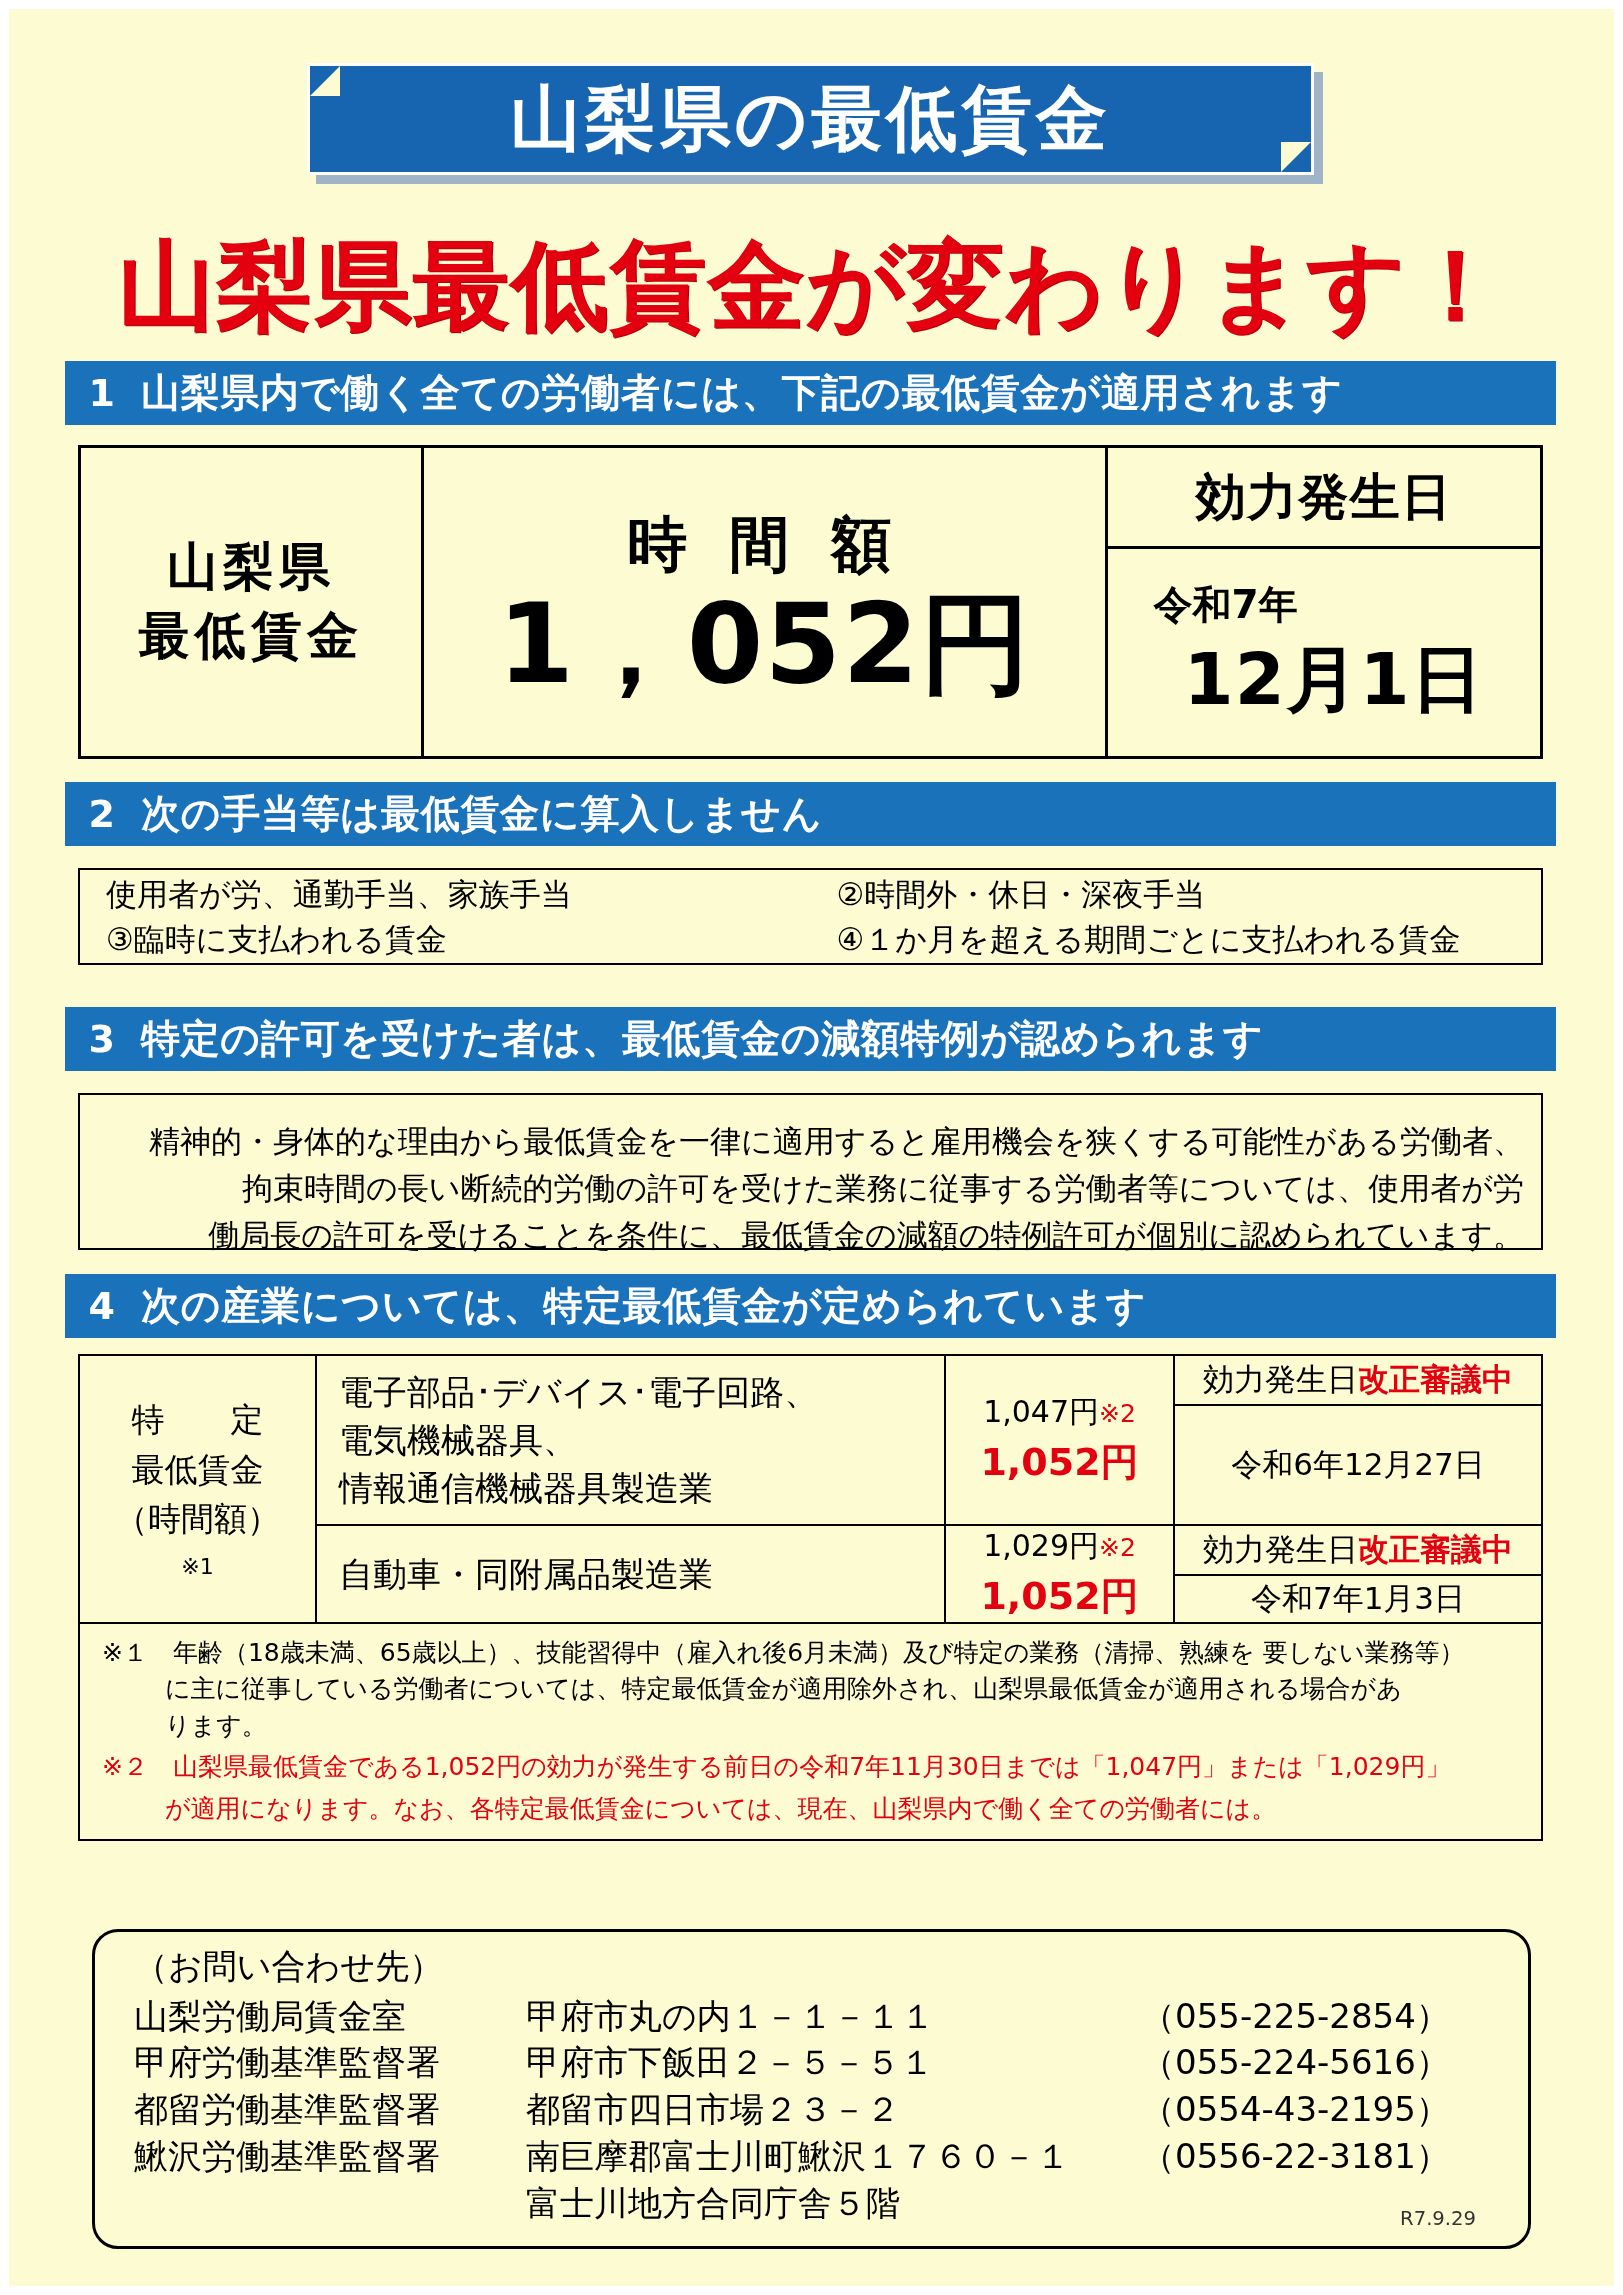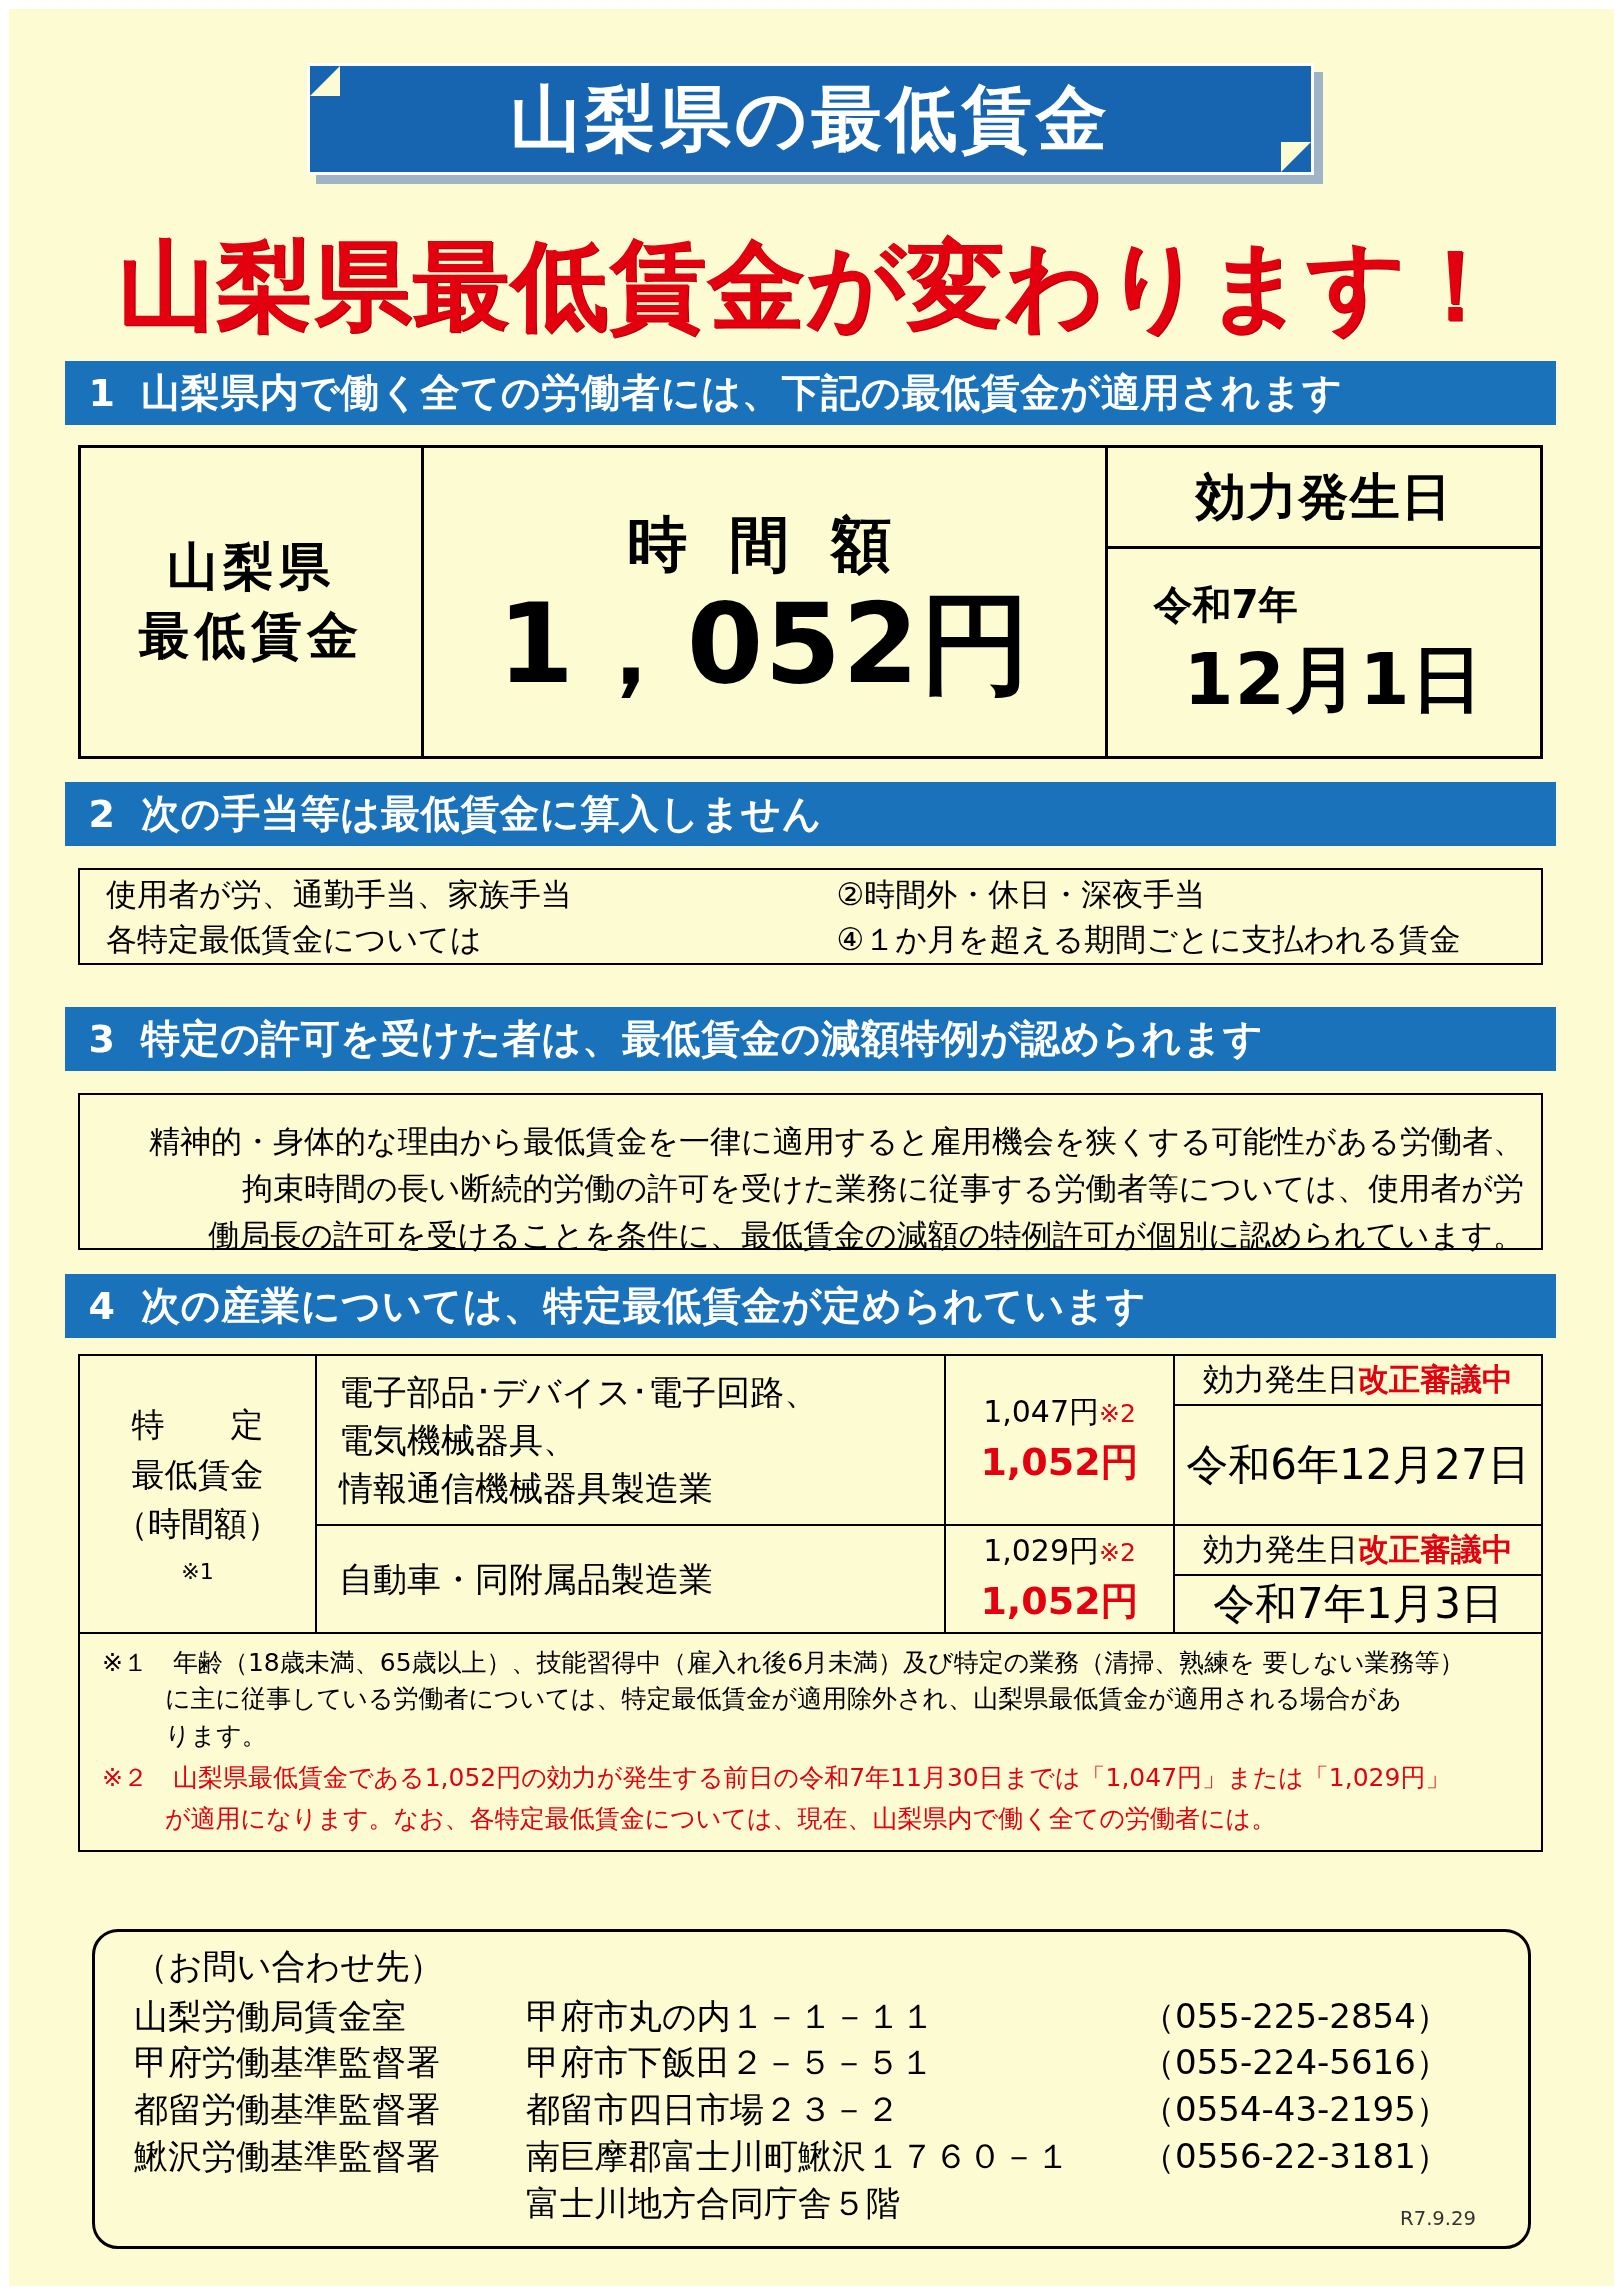--- a/index.html
+++ b/index.html
@@ -333,21 +333,21 @@
   }
   .ind-eff .top .red {
     color: #e3000f;
     font-weight: bold;
   }
   .ind-eff .bot {
     flex: 1;
     display: flex;
     align-items: center;
     justify-content: center;
-    font-size: 42px;
+    font-size: 31px;
     font-family: "DejaVu Sans", "Liberation Sans", sans-serif;
   }
   .notes {
     border-top: 2.6px solid #000;
     padding: 10.5px 19.6px 11.8px 22px;
     font-size: 25px;
     line-height: 1.46;
     font-family: "DejaVu Sans", "Liberation Sans", sans-serif;
   }
   .notes .n2 { color: #e3000f; margin-top: 5.2px; }
@@ -437,21 +437,21 @@
   </div>
 
   <div class="section-bar" style="left:65px; top:782px; width:1491px; height:64px;">
     <span class="num">2</span>
     <span class="txt">次の手当等は最低賃金に算入しません</span>
   </div>
 
   <div class="allow-box">
     <div class="allow-col">
       <div>使用者が労、通勤手当、家族手当</div>
-      <div>各特定最低賃金については</div>
+      <div>③臨時に支払われる賃金</div>
     </div>
     <div class="allow-col">
       <div>②時間外・休日・深夜手当</div>
       <div>④１か月を超える期間ごとに支払われる賃金</div>
     </div>
   </div>
 
   <div class="section-bar" style="left:65px; top:1007px; width:1491px; height:64px;">
     <span class="num">3</span>
     <span class="txt">特定の許可を受けた者は、最低賃金の減額特例が認められます</span>

